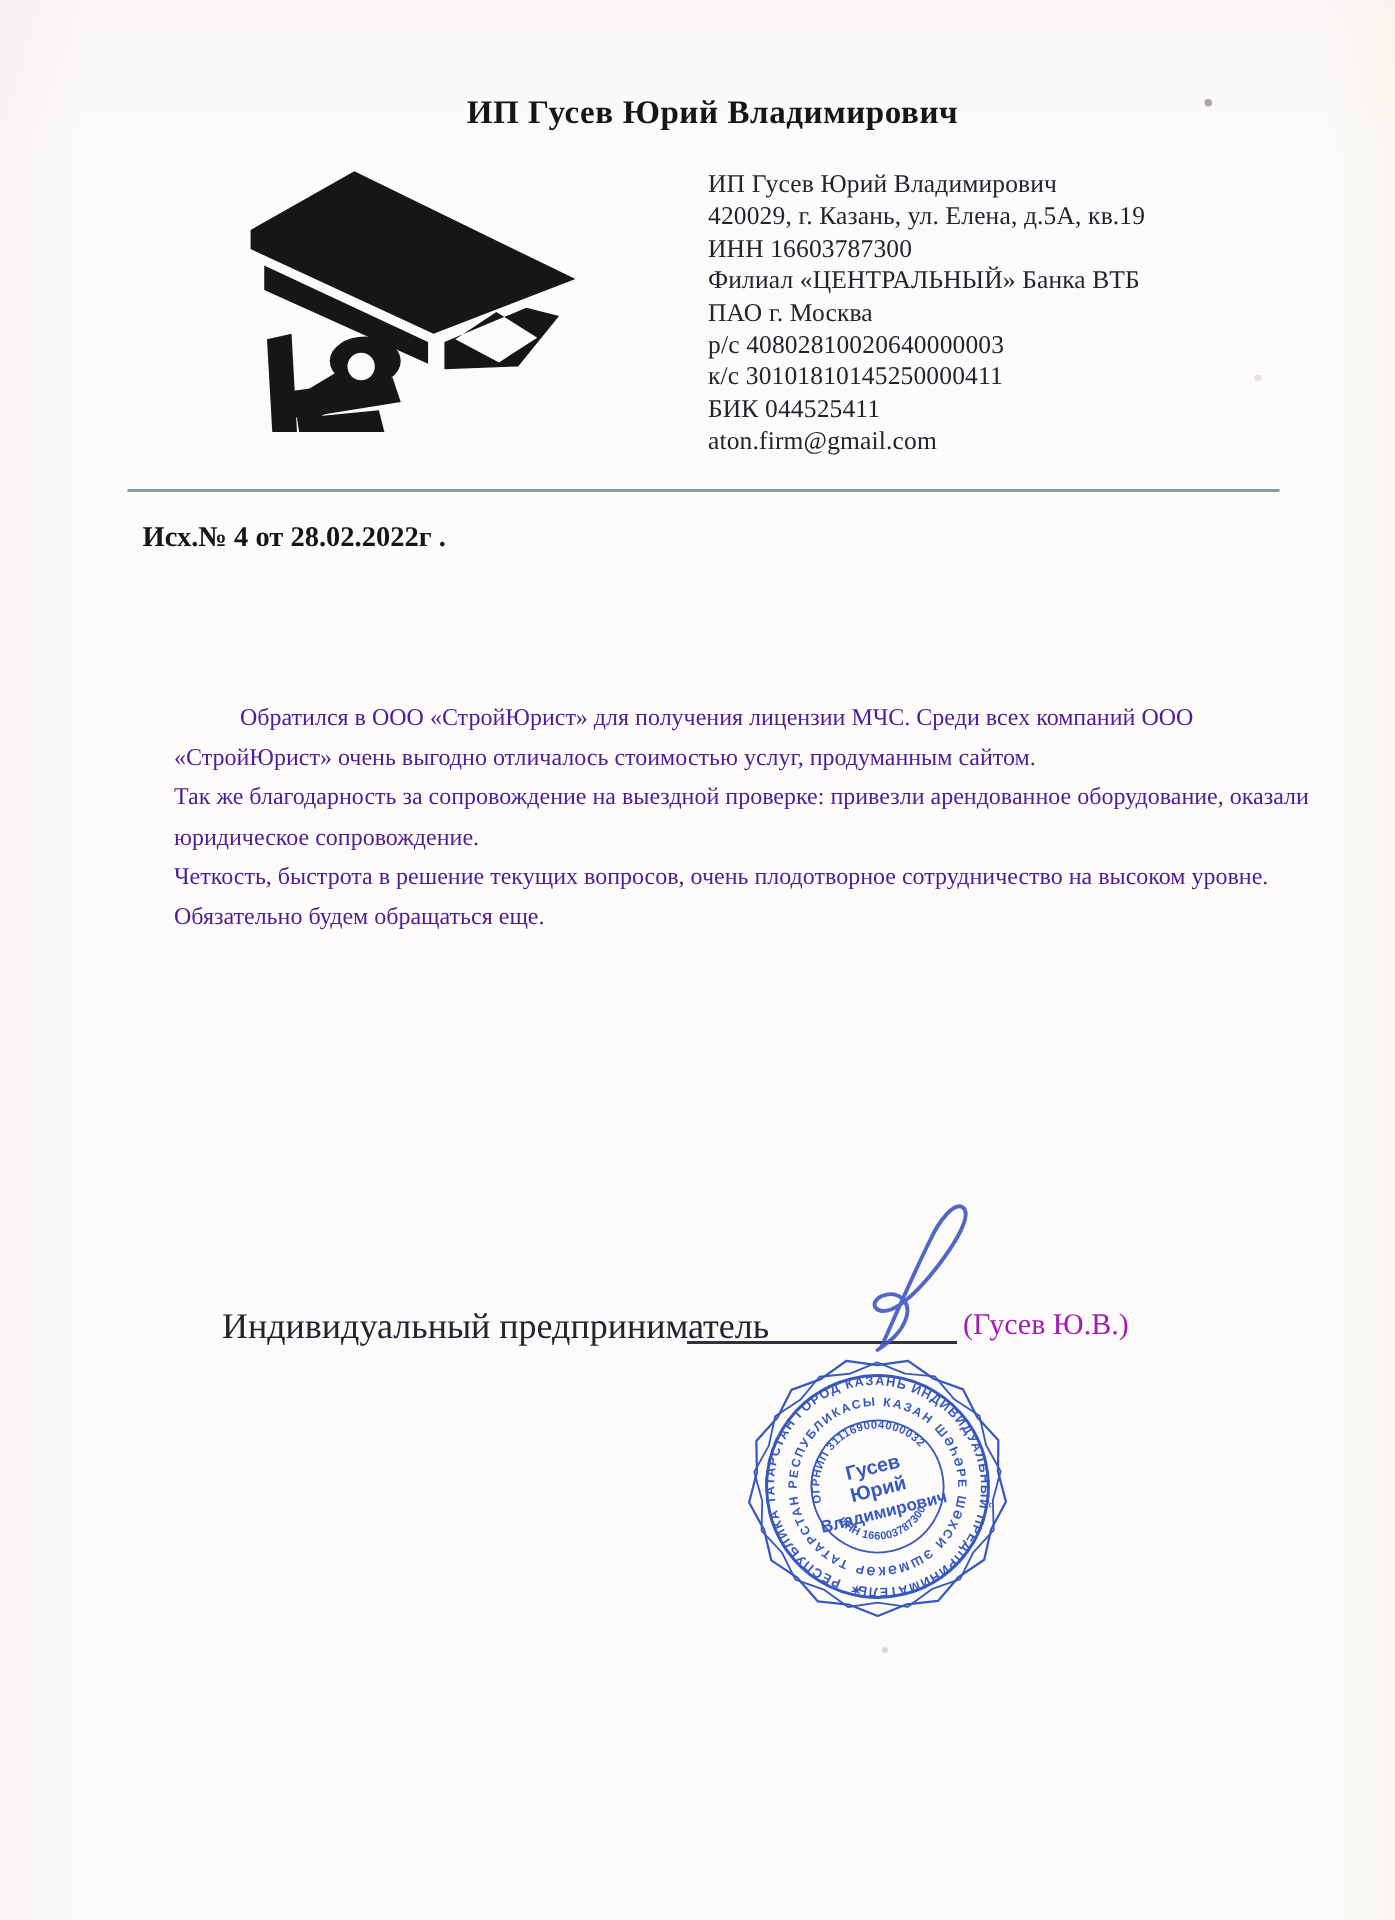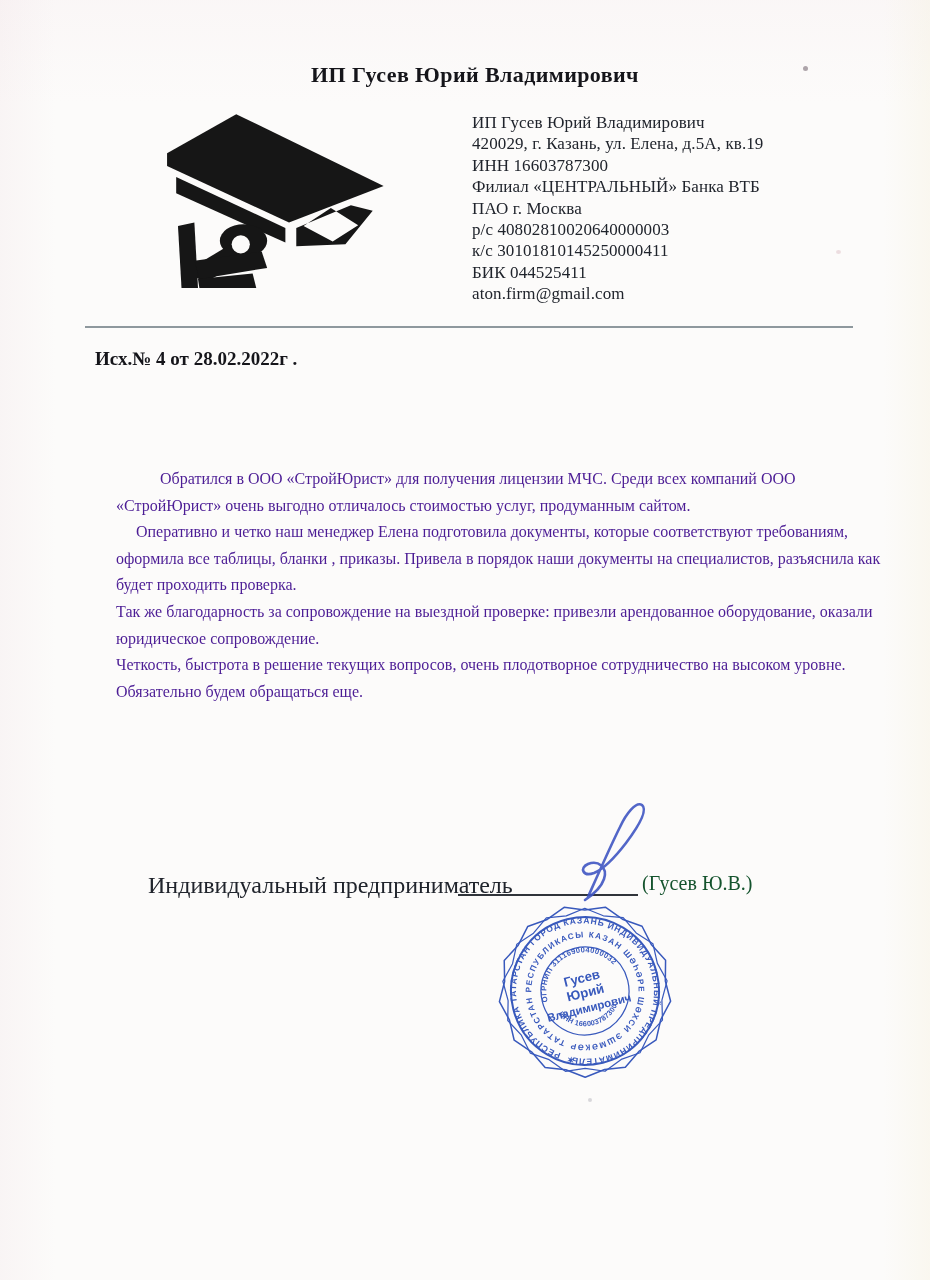--- a/index.html
+++ b/index.html
@@ -25,21 +25,21 @@
     color:#20242c;letter-spacing:0.1px;
   }
   .divider{position:absolute;left:85px;top:326px;width:768px;height:1.6px;background:#8e989d;}
   .ref-line{position:absolute;left:95px;top:348px;font-size:19px;font-weight:bold;color:#15151a;}
   .body-text{position:absolute;left:78px;top:466px;width:782px;font-size:16px;line-height:26.6px;color:#4c1d95;margin-left:38px;}
   .body-text p{margin:0;}
   .indent-lg{text-indent:44px;}
   .indent-sm{text-indent:20px;}
   .sig-label{position:absolute;left:148px;top:872px;font-size:24px;color:#20242c;}
   .sig-line{position:absolute;left:458px;top:894px;width:180px;height:1.6px;background:#30343a;}
-  .sig-name{position:absolute;left:642px;top:872px;font-size:20px;color:#14532d;text-align:right;}
+  .sig-name{position:absolute;left:642px;top:872px;font-size:20px;color:#a21caf;text-align:right;}
   .signature-svg{position:absolute;left:552px;top:792px;width:100px;height:112px;color:#3f55c2;z-index:3;}
   .stamp{position:absolute;left:497px;top:903px;width:176px;height:176px;color:#2a4db8;opacity:0.93;z-index:2;}
   .stamp text{font-family:"Liberation Sans", sans-serif;font-weight:bold;}
   .speck{position:absolute;border-radius:50%;}
   .speck1{left:803px;top:66px;width:5px;height:5px;background:rgba(110,95,105,0.55);}
   .speck2{left:836px;top:250px;width:5px;height:4px;background:rgba(205,165,175,0.35);}
   .speck3{left:588px;top:1098px;width:4px;height:4px;background:rgba(150,150,160,0.35);}
 </style>
 </head>
 <body>
@@ -73,21 +73,20 @@
     <div>БИК 044525411</div>
     <div>aton.firm@gmail.com</div>
   </div>
 
   <div class="divider"></div>
 
   <div class="ref-line">Исх.№ 4  от 28.02.2022г .</div>
 
   <div class="body-text">
     <p class="indent-lg">Обратился  в ООО «СтройЮрист» для получения лицензии МЧС.  Среди всех компаний ООО «СтройЮрист» очень выгодно отличалось стоимостью услуг, продуманным сайтом.</p>
-    <p class="indent-sm">Оперативно и четко наш менеджер Елена подготовила документы, которые соответствуют требованиям, оформила все таблицы, бланки , приказы. Привела в порядок наши документы на специалистов, разъяснила как будет проходить проверка.</p>
     <p>Так же благодарность за сопровождение на выездной проверке: привезли арендованное оборудование, оказали юридическое сопровождение.</p>
     <p>Четкость, быстрота в решение текущих вопросов, очень плодотворное сотрудничество на высоком уровне.</p>
     <p>Обязательно будем обращаться еще.</p>
   </div>
 
   <div class="sig-label">Индивидуальный предприниматель</div>
   <div class="sig-line"></div>
   <div class="sig-name">(Гусев Ю.В.)</div>
 
   <svg class="signature-svg" viewBox="0 0 100 110" aria-hidden="true">

